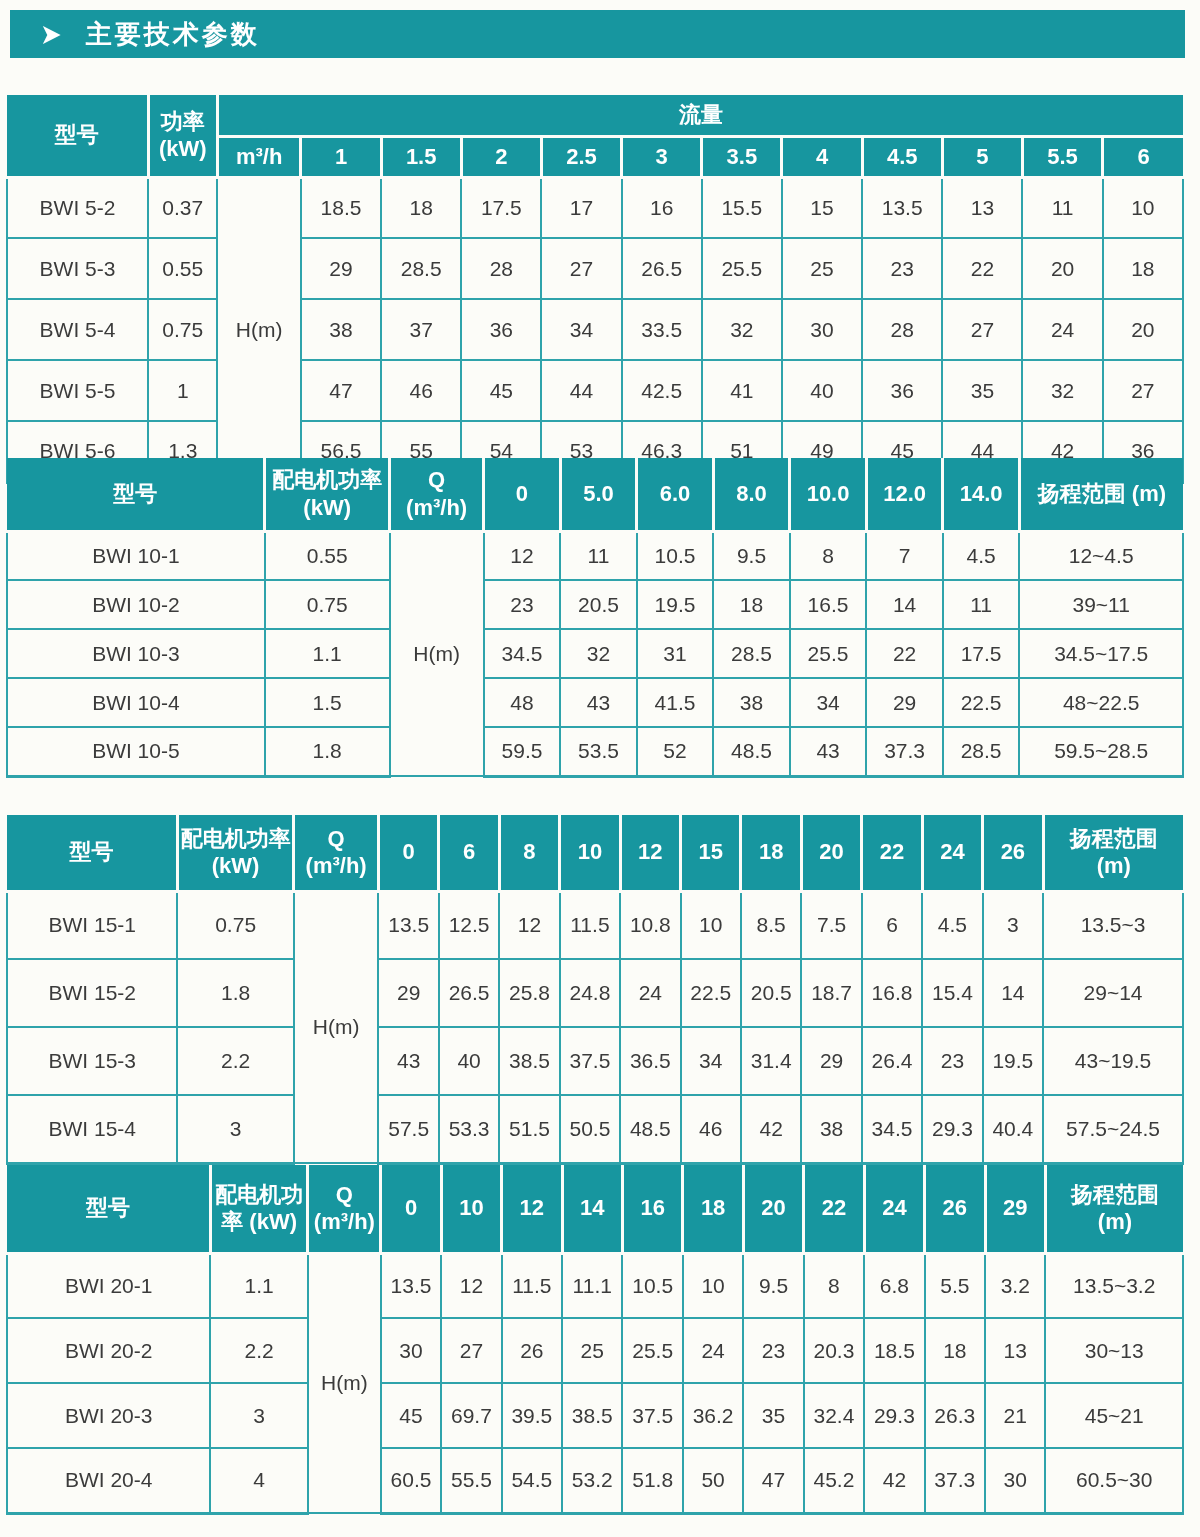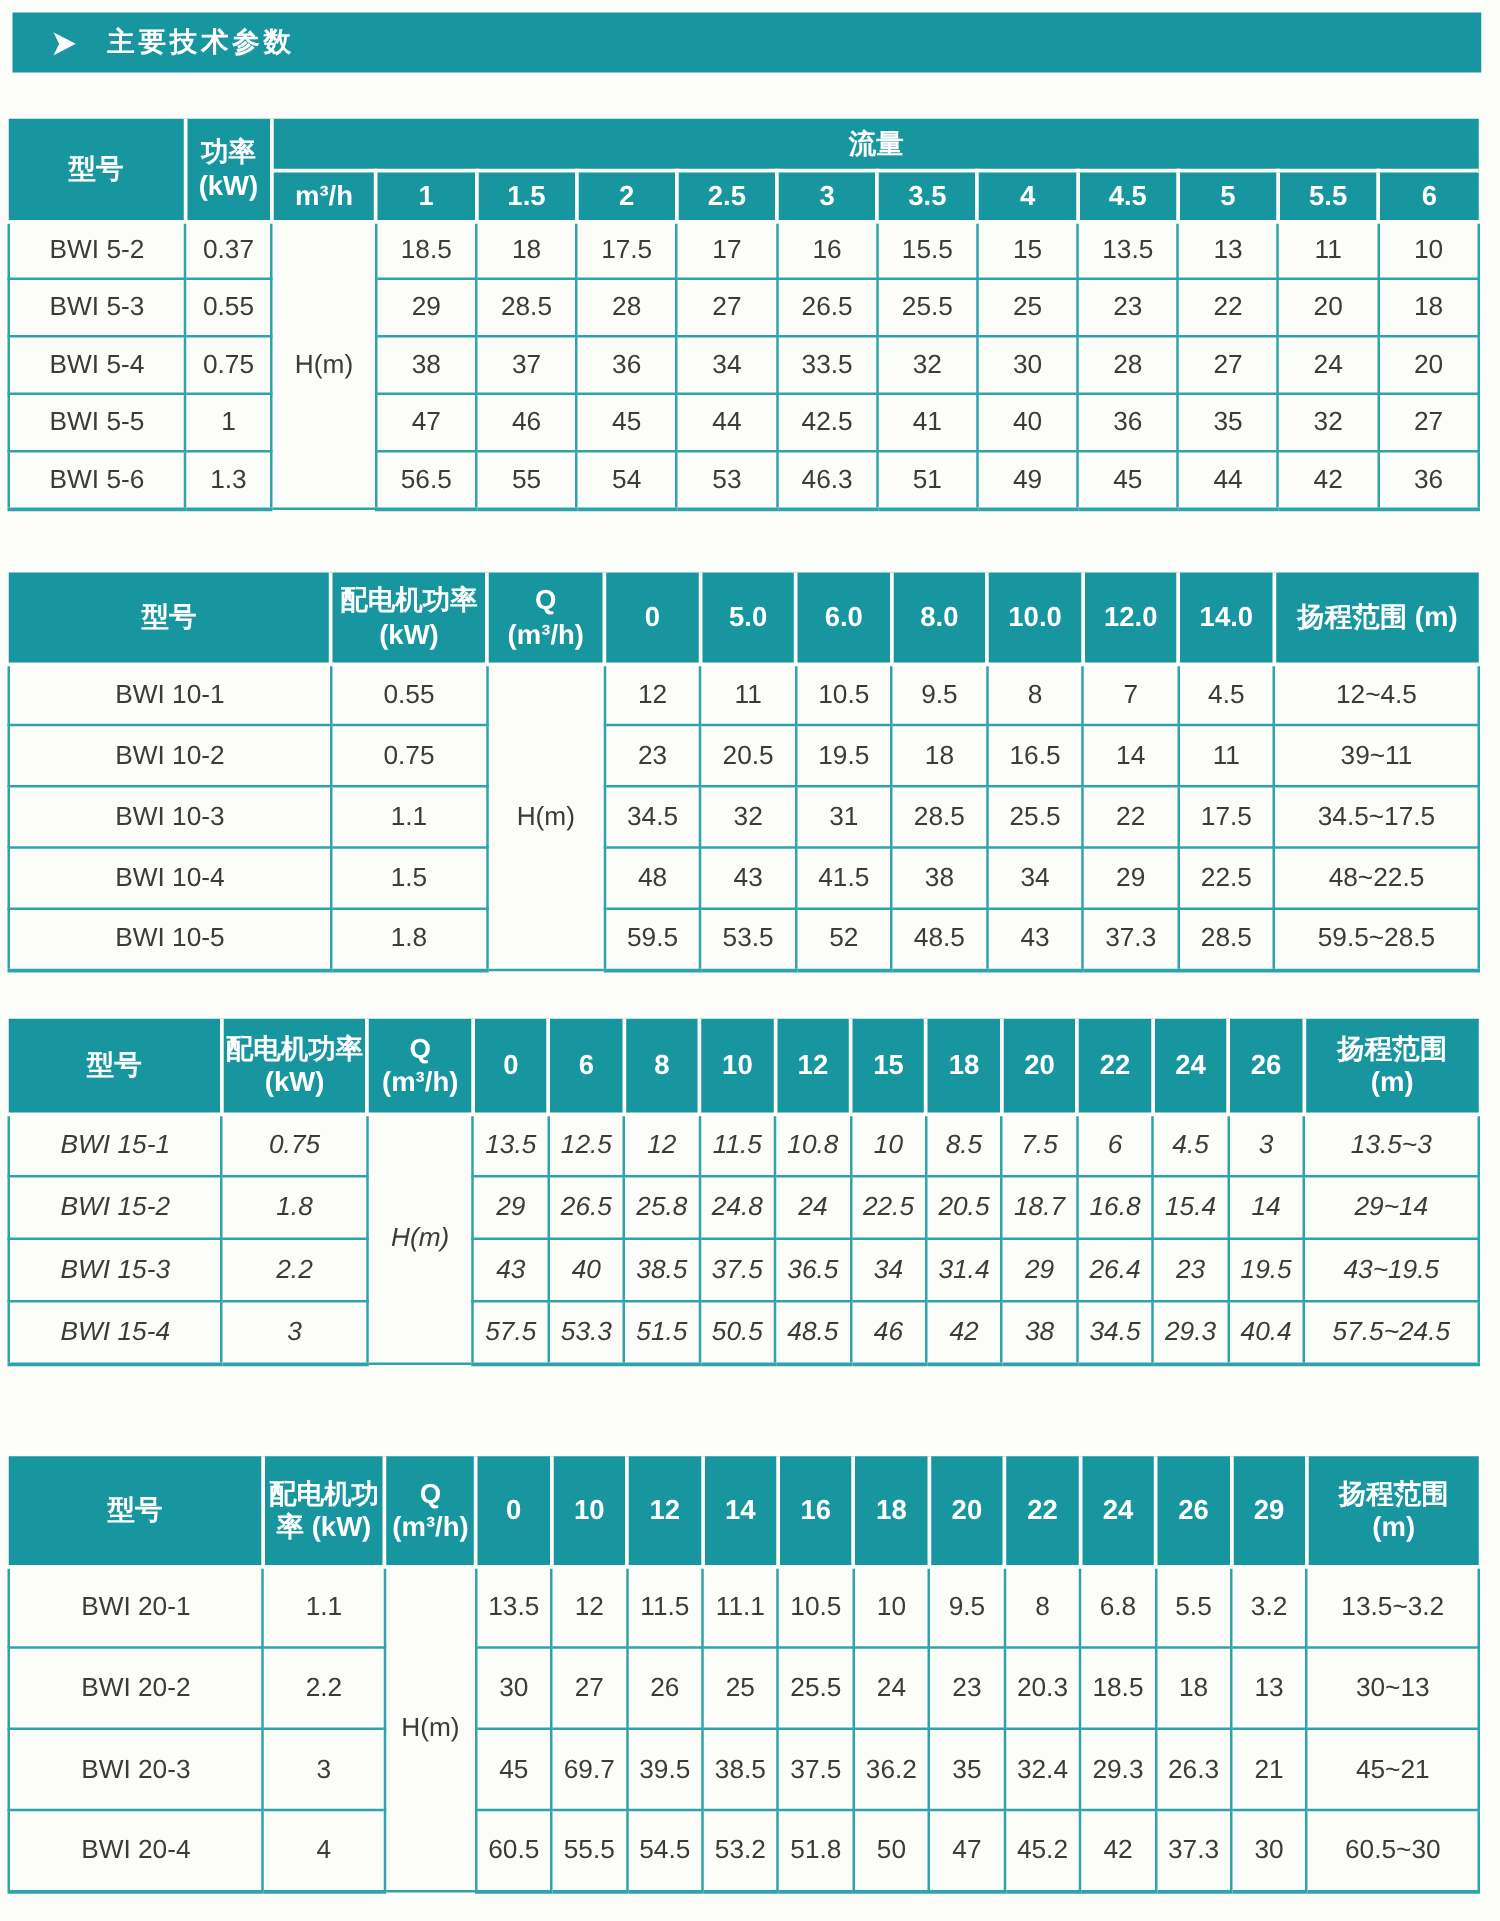--- a/index.html
+++ b/index.html
@@ -1,36 +1,36 @@
 <!DOCTYPE html>
 <html><head>
 <meta charset="utf-8">
 <style>
   html,body{margin:0;padding:0;background:#fcfcf8;}
   .page{position:relative;width:1200px;height:1537px;background:#fcfcf8;
         font-family:"Liberation Sans","DejaVu Sans",sans-serif;color:#3b3b3b;overflow:hidden;}
   .title-bar{position:absolute;left:10px;top:10px;width:1175px;height:48px;background:#17969F;
         color:#fff;display:flex;align-items:center;box-sizing:border-box;padding-left:30px;}
   .title-arrow{font-size:26px;line-height:1;margin-right:24px;transform:scaleY(1.1);}
-  .title-text{font-size:22px;font-weight:bold;letter-spacing:3px;}
+  .title-text{font-size:26px;font-weight:bold;letter-spacing:3px;}
   .tblhost{position:absolute;left:6px;width:1178px;}
   #t0{top:95px;} #t1{top:458px;} #t2{top:815px;} #t3{top:1165px;}
   table.tb{width:100%;border-collapse:collapse;table-layout:fixed;}
   table.tb th{background:#17969F;color:#fff;font-weight:bold;font-size:22px;
         border:3px solid #fcfcf8;border-top:0;padding:0;text-align:center;vertical-align:middle;}
   table.tb thead th:first-child{border-left:0;}
   table.tb th.lc{border-right:0;}
   table.tb td{border:2px solid #2FA3AB;background:#fcfcf8;color:#3b3b3b;font-size:21px;
         text-align:center;vertical-align:middle;padding:0;}
   table.tb tbody tr:first-child td{border-top:0;}
   table.tb tbody tr:last-child td{border-bottom:3px solid #2FA3AB;margin-top:36px;}
   .hline{line-height:1.25;}
-  .t0 thead tr{height:41px;} .t0 tbody tr{height:46px;padding-left:40px;}
+  .t0 thead tr{height:41px;} .t0 tbody tr{height:61px;padding-left:40px;}
   .t1 thead tr{height:73px;} .t1 tbody tr{height:49px;}
-  .t2 thead tr{height:76px;} .t2 tbody tr{height:50px;font-style:italic;}
+  .t2 thead tr{height:76px;} .t2 tbody tr{height:68px;}
   .t3 thead tr{height:88px;} .t3 tbody tr{height:65px;}
 </style>
 </head>
 <body>
 
 <div class="page">
   <div class="title-bar">
     <span class="title-arrow">➤</span>
     <span class="title-text">主要技术参数</span>
   </div>

